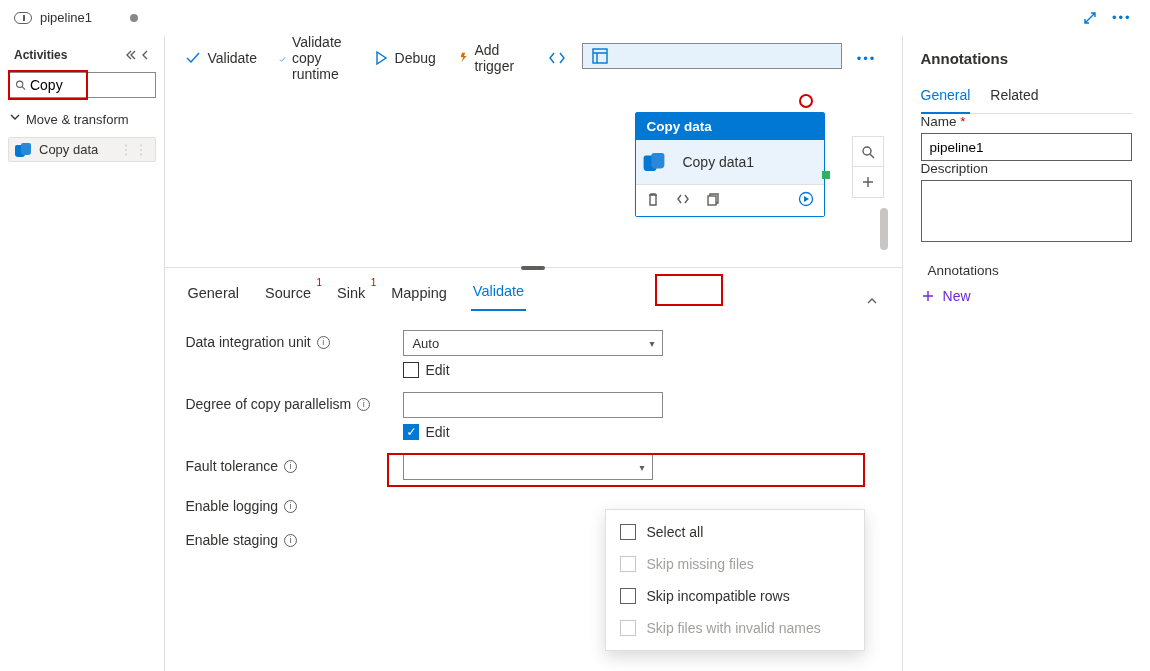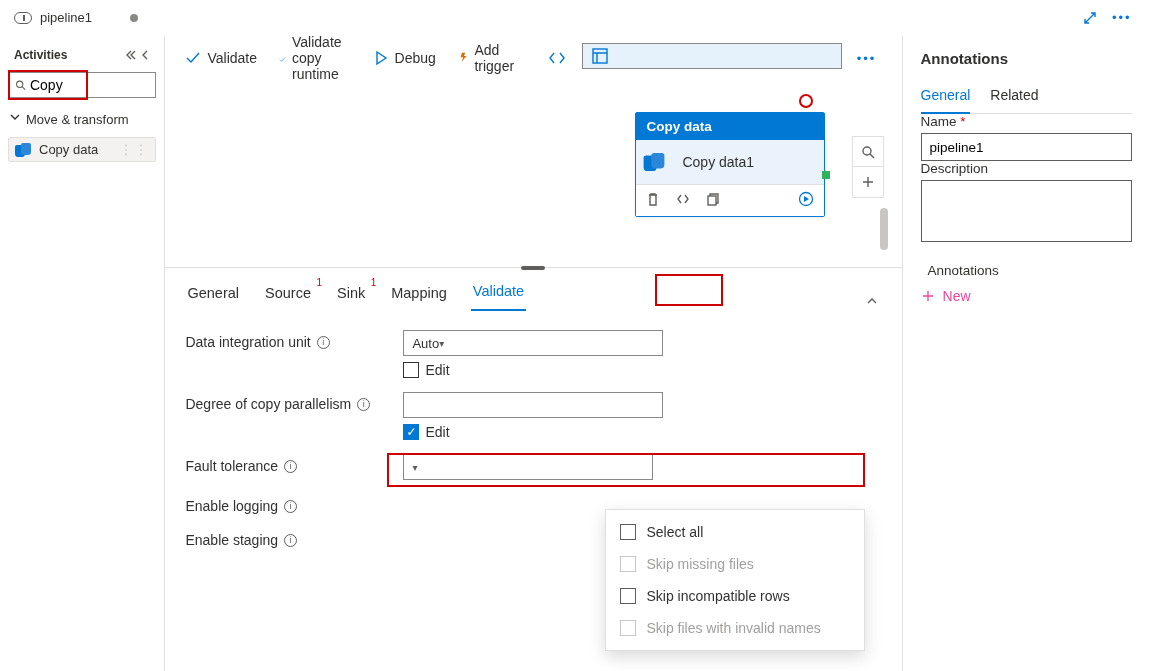--- a/index.html
+++ b/index.html
@@ -66,21 +66,21 @@
   .tab .sup { color:#ce0000; font-size:10px; position:absolute; top:-2px; right:-9px; }
   .tabs .collapse-btn { margin-left:auto; color:#605e5c; width:20px; text-align:center; cursor:pointer; }
   .settings-redbox { position:absolute; border:2px solid #ce0000; left:490px; top:6px; width:68px; height:32px; pointer-events:none; }
 
   
   .form { padding:18px 0 0 20px; }
   .frow { display:flex; align-items:flex-start; margin-bottom:14px; }
   .flabel { width:218px; font-size:14px; display:flex; align-items:center; gap:6px; padding-top:4px; }
   .info { width:13px; height:13px; border:1.2px solid #605e5c; border-radius:50%; display:inline-flex; align-items:center; justify-content:center; font-size:9px; color:#605e5c; }
   .fcontrol { display:flex; flex-direction:column; gap:6px; }
-  .sel, .txt { width:260px; height:26px; border:1px solid #8a8886; padding:0 8px; font-size:13px; display:flex; align-items:center; justify-content:flex-start; background:#fff; cursor:pointer; }
+  .sel, .txt { width:260px; height:26px; border:1px solid #8a8886; padding:0 8px; font-size:13px; display:flex; align-items:center; justify-content:space-between; background:#fff; cursor:pointer; }
   .txt { cursor:text; }
   .chevd { color:#605e5c; font-size:10px; }
   .chk { display:flex; align-items:center; gap:6px; font-size:14px; }
   .cbox { width:16px; height:16px; border:1px solid #323130; display:inline-flex; align-items:center; justify-content:center; font-size:12px; }
   .cbox.checked { background:#0078d4; border-color:#0078d4; color:#fff; }
   .ft-redbox { position:absolute; border:2.5px solid #ce0000; left:222px; top:417px; width:478px; height:34px; pointer-events:none; }
 
   .dropdown { position:absolute; left:440px; top:473px; width:260px; background:#fff; border:1px solid #e1dfdd; box-shadow:0 6px 16px rgba(0,0,0,.15); padding:6px 0; }
   .drop-i { display:flex; align-items:center; gap:10px; padding:8px 14px; font-size:14px; }
   .drop-i.disabled { color:#a19f9d; }
@@ -92,21 +92,21 @@
   .rp-title { font-weight:600; font-size:15px; margin-bottom:14px; }
   .rp-tabs { display:flex; gap:20px; border-bottom:1px solid #e1dfdd; }
   .rp-tab { padding:6px 0 9px; font-size:14px; cursor:pointer; }
   .rp-tab.active { color:#0078d4; border-bottom:2px solid #0078d4; margin-bottom:-1px; }
   .rp-field { }
   .rp-label { font-size:13.5px; margin-bottom:4px; }
   .req { color:#ce0000; }
   .rp-input { width:100%; height:28px; border:1px solid #605e5c; padding:0 8px; font-size:13.5px; }
   .rp-ta { width:100%; height:62px; border:1px solid #605e5c; padding:4px 8px; font-size:13.5px; resize:none; }
   .rp-ann { font-size:13.5px; margin-top:18px;margin-left:7px; }
-  .new-btn { display:flex; align-items:center; gap:8px; color:#ec4899; margin-top:10px; cursor:pointer; font-size:14px; }
+  .new-btn { display:flex; align-items:center; gap:8px; color:#6d28d9; margin-top:10px; cursor:pointer; font-size:14px; }
 </style>
 </head>
 <body>
 
 <div class="top-row">
   <div class="pipeline-tab">
     <span class="pipe-icon"></span>
     <span>pipeline1</span>
     <span class="dot-mod"></span>
   </div>

